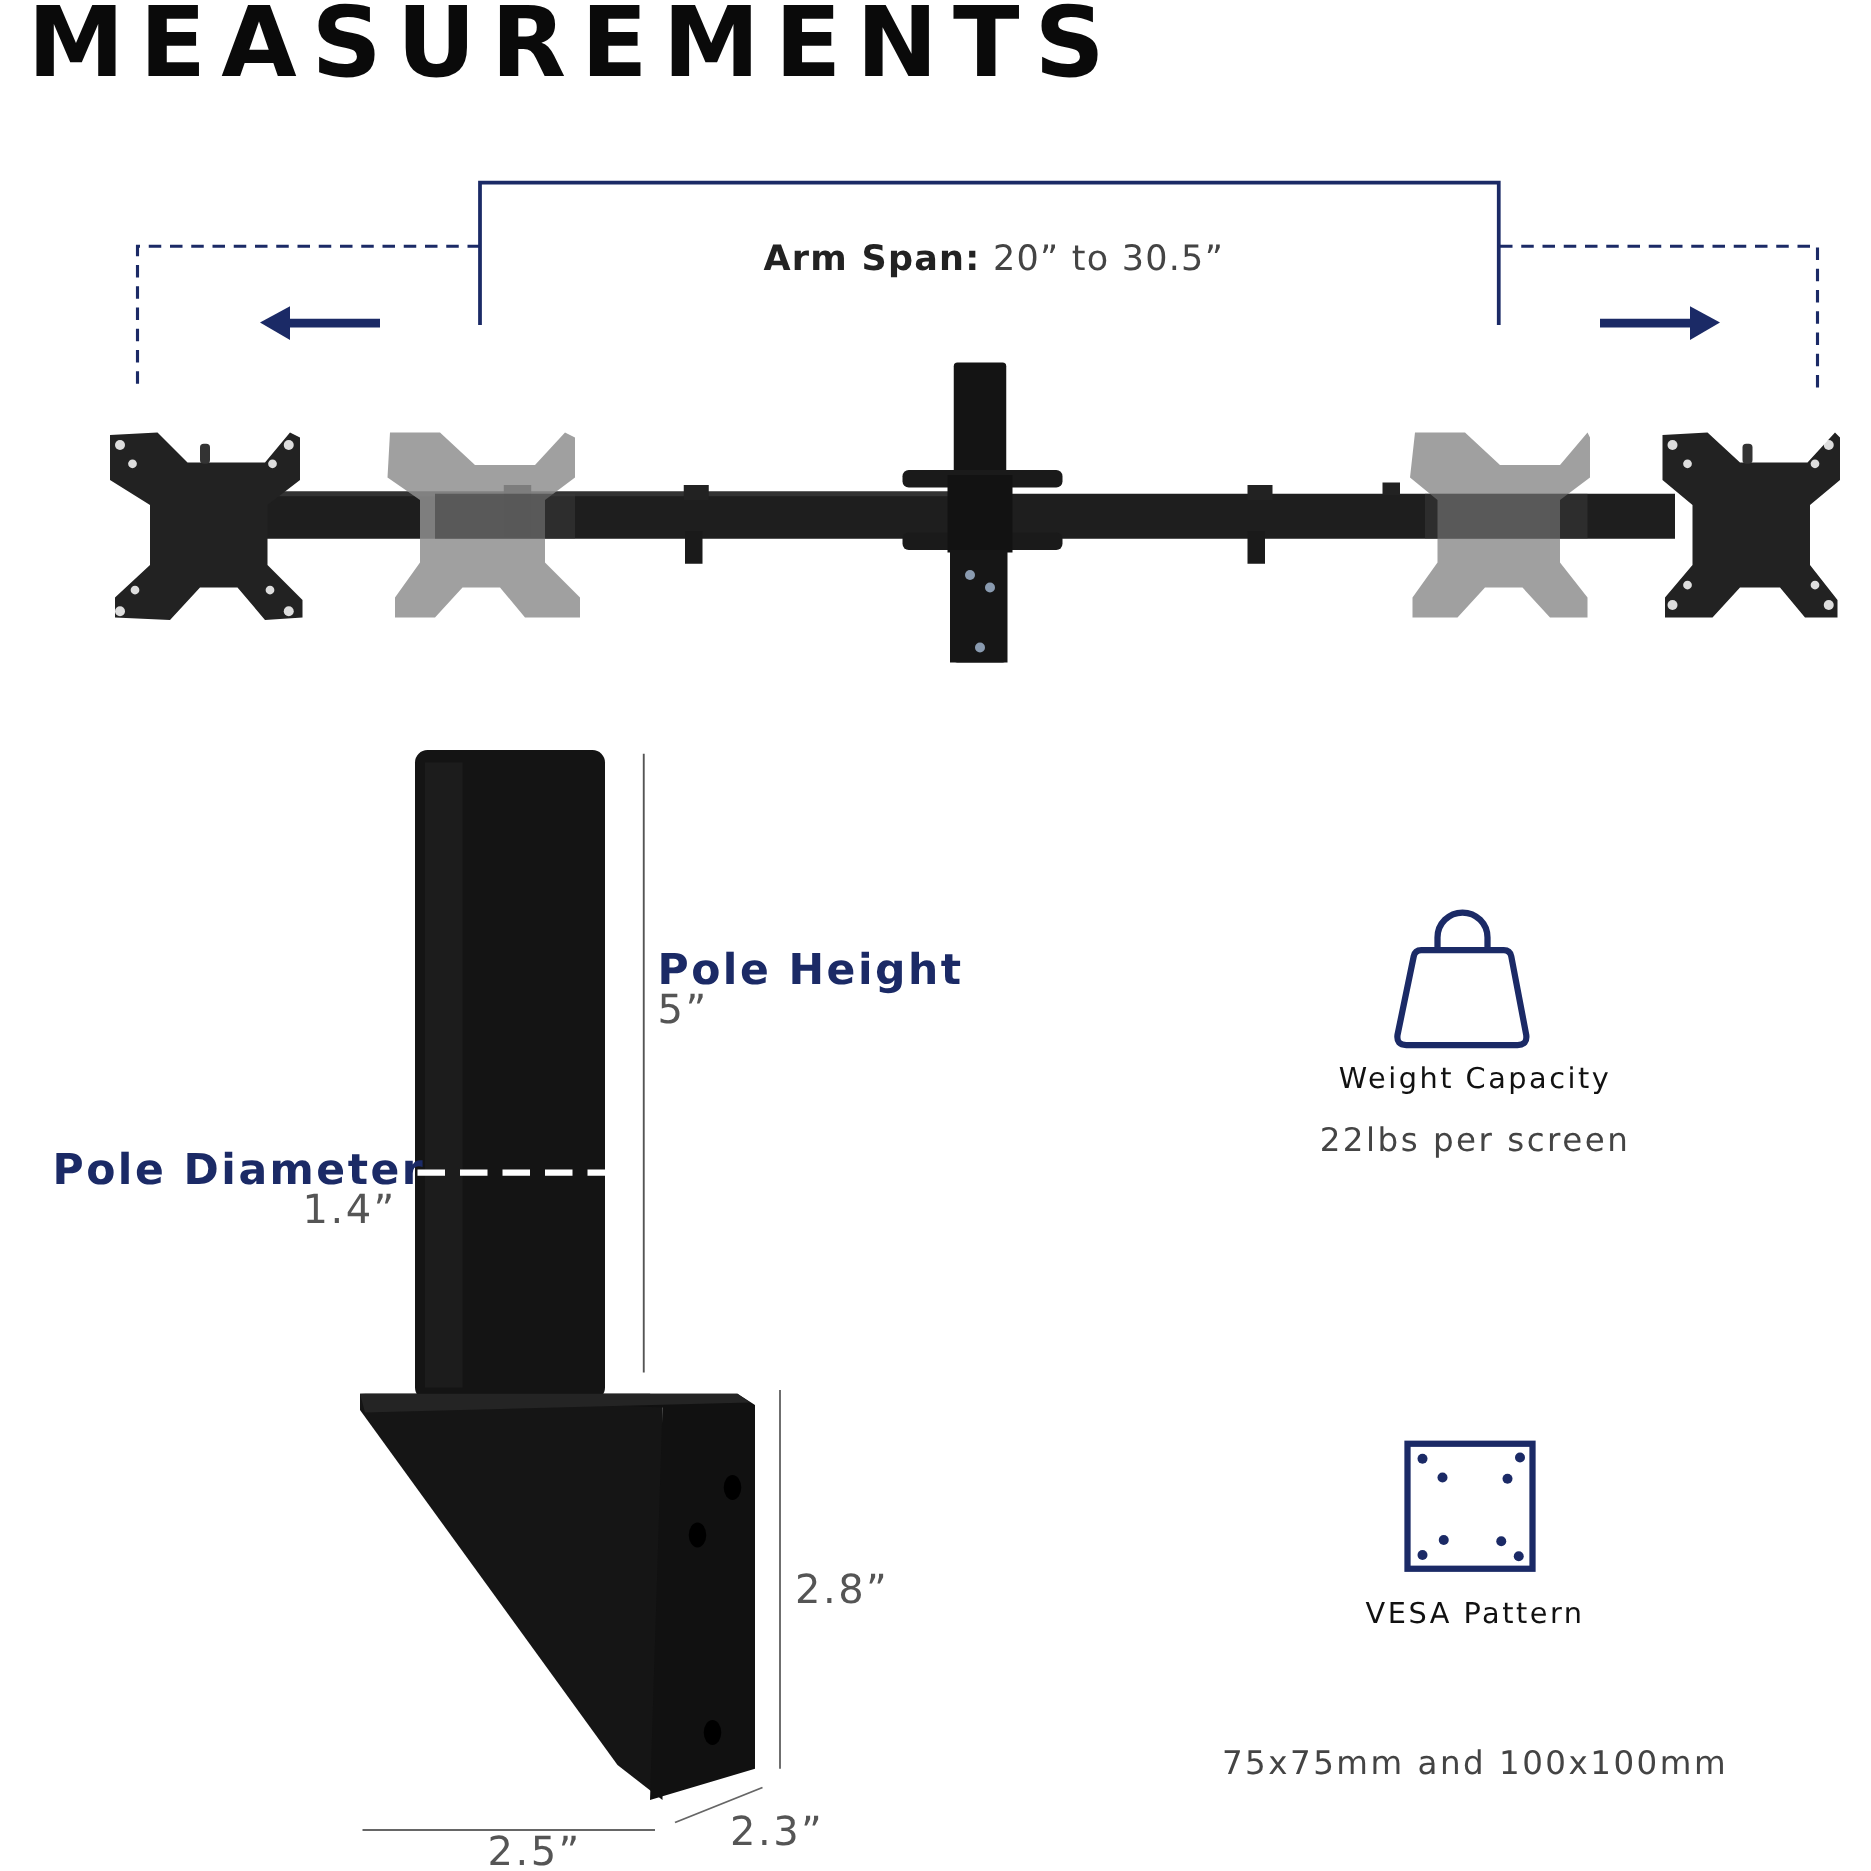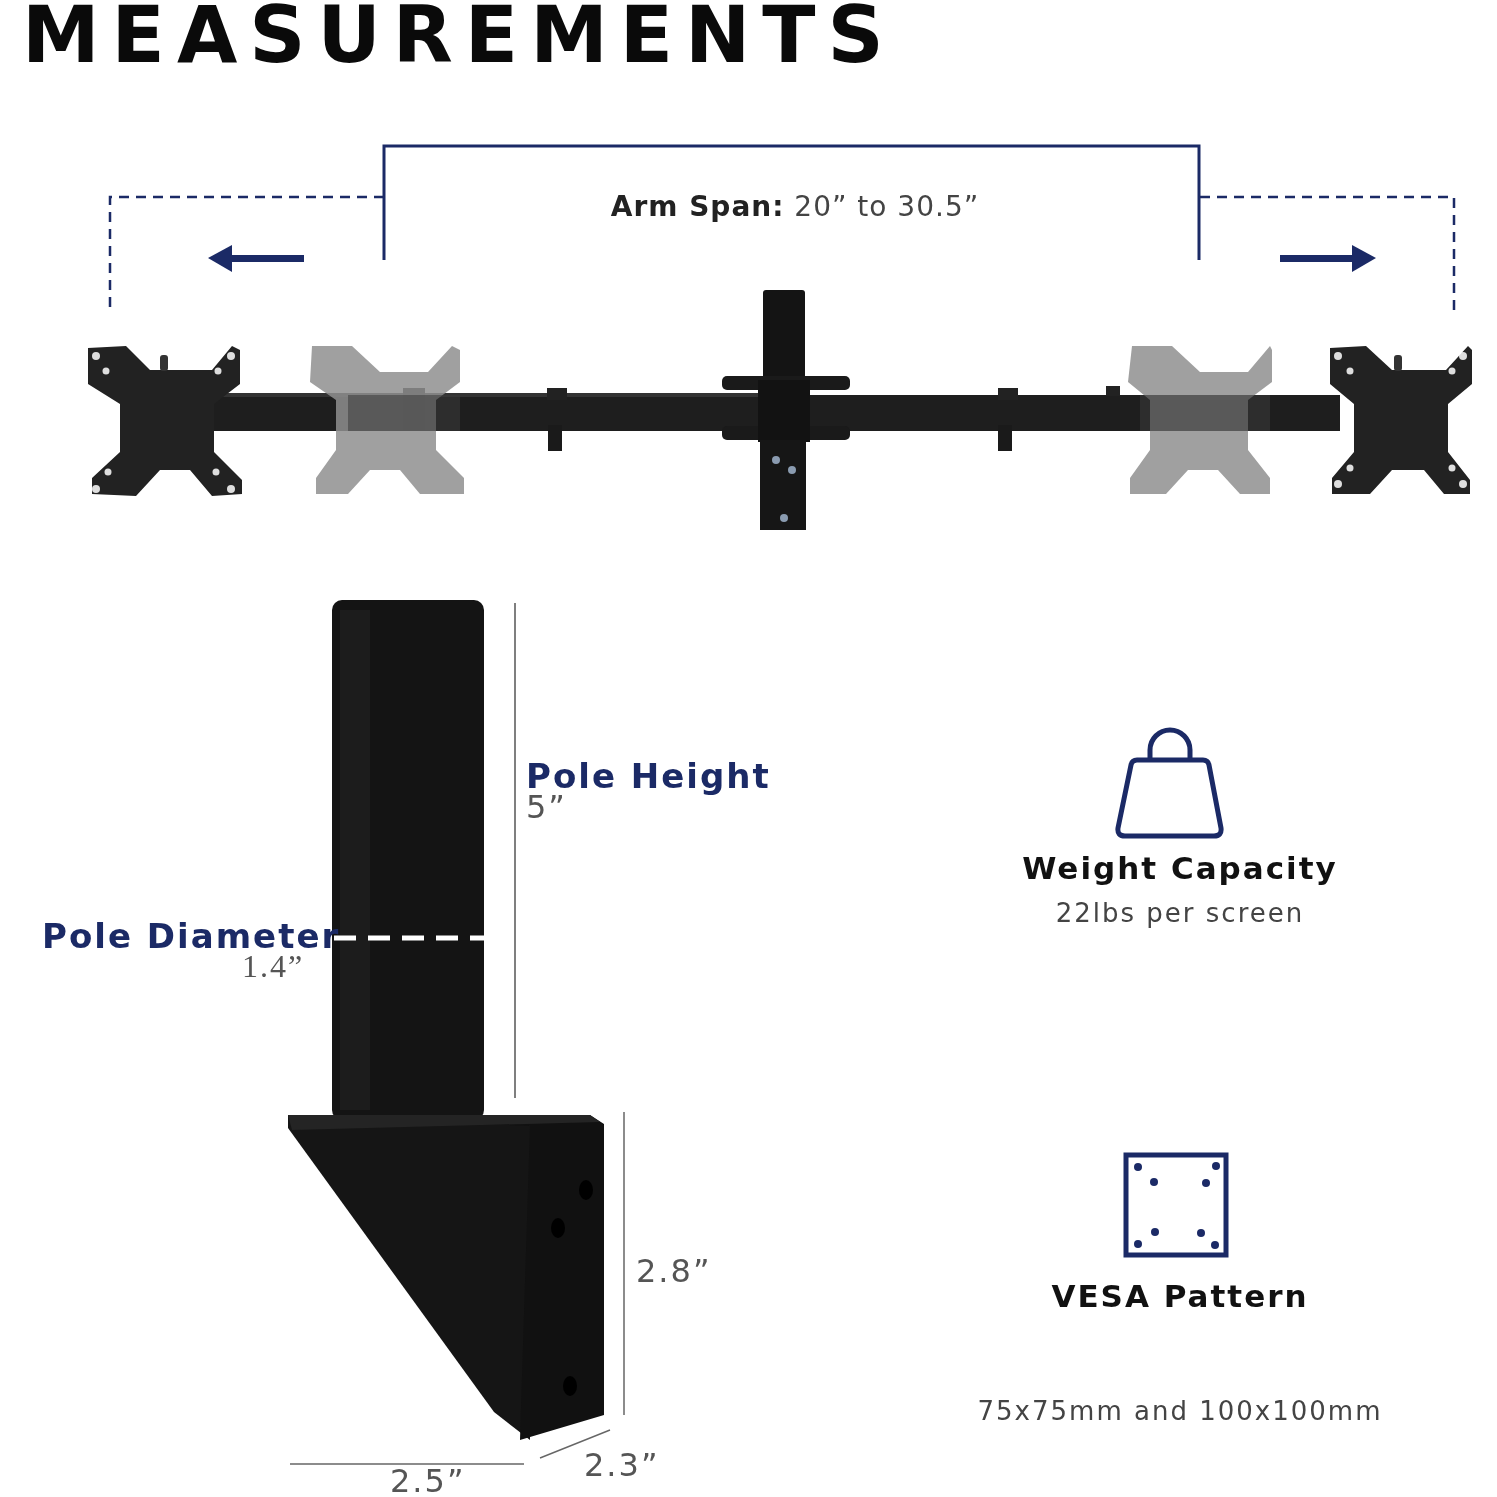--- a/index.html
+++ b/index.html
@@ -4,21 +4,21 @@
 <style>
   html, body { margin: 0; padding: 0; background: #ffffff; }
   body { width: 1497px; height: 1497px; position: relative; overflow: hidden; font-family: "DejaVu Sans", sans-serif; }
   .abs { position: absolute; }
   .title { left: 22px; top: -10px; font-size: 78px; font-weight: bold; letter-spacing: 12px; color: #0a0a0a; font-family: "DejaVu Sans", sans-serif; }
   .span-label { left: 560px; top: 178px; width: 470px; text-align: center; font-size: 28px; color: #222; letter-spacing: 1px; white-space: nowrap; margin-top: 12px; }
   .span-label .b { font-weight: bold; }
   .span-label .v { font-weight: normal; color: #444; }
   .lbl-navy { color: #1b2a66; font-weight: bold; letter-spacing: 2px; font-size: 34px; }
   .val-grey { color: #555; font-size: 32px; letter-spacing: 2px; }
-  .feat-title { font-size: 31px; font-weight: bold; color: #111; letter-spacing: 2px; text-align: center; }
+  .feat-title { font-size: 23px; font-weight: normal; color: #111; letter-spacing: 2px; text-align: center; }
   .feat-val { font-size: 26px; color: #444; letter-spacing: 2px; text-align: center; }
   svg { position: absolute; left: 0; top: 0; }
 </style>
 </head>
 <body>
 
 <svg width="1497" height="1497" viewBox="0 0 1497 1497">
 
   <g stroke="#1b2a66" stroke-width="3" fill="none">
     <polyline points="384,260 384,146 1199,146 1199,260"></polyline>
@@ -144,21 +144,21 @@
 
 <div class="abs span-label">
   <span class="b">Arm Span:</span>
   <span class="v">20” to 30.5”</span>
 </div>
 
 <div class="abs lbl-navy" style="left:526px; top:740px;margin-top:16px;">Pole Height</div>
 <div class="abs val-grey" style="left:526px; top:788px;">5”</div>
 
 <div class="abs lbl-navy" style="left:42px; top:898px;margin-top:18px;">Pole Diameter</div>
-<div class="abs val-grey" style="left:242px; top:948px;font-family:Liberation Serif, serif;">1.4”</div>
+<div class="abs val-grey" style="left:242px; top:948px;">1.4”</div>
 
 <div class="abs val-grey" style="left:636px; top:1252px;">2.8”</div>
 <div class="abs val-grey" style="left:390px; top:1462px;">2.5”</div>
 <div class="abs val-grey" style="left:584px; top:1446px;">2.3”</div>
 
 <div class="abs feat-title" style="left:980px; top:850px; width:400px;">Weight Capacity</div>
 <div class="abs feat-val" style="left:980px; top:898px; width:400px;">22lbs per screen</div>
 
 <div class="abs feat-title" style="left:980px; top:1278px; width:400px;">VESA Pattern</div>
 <div class="abs feat-val" style="left:920px; top:1396px; width:520px;">75x75mm and 100x100mm</div>

